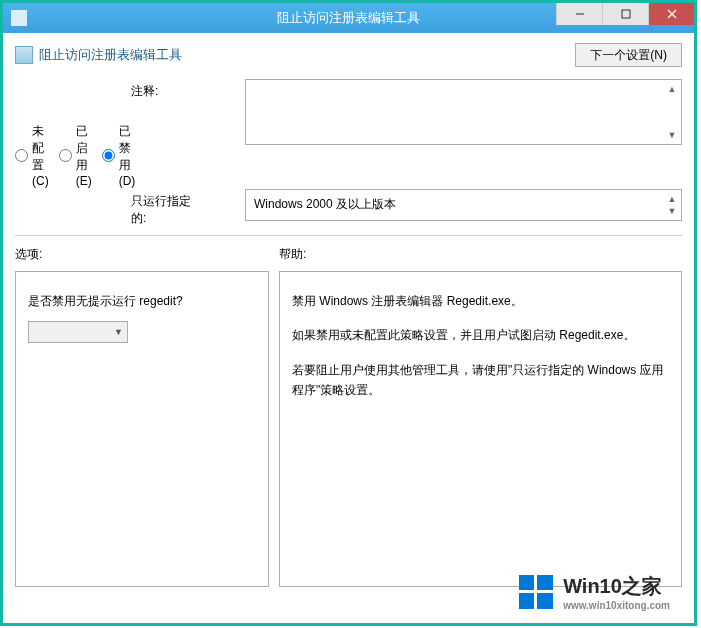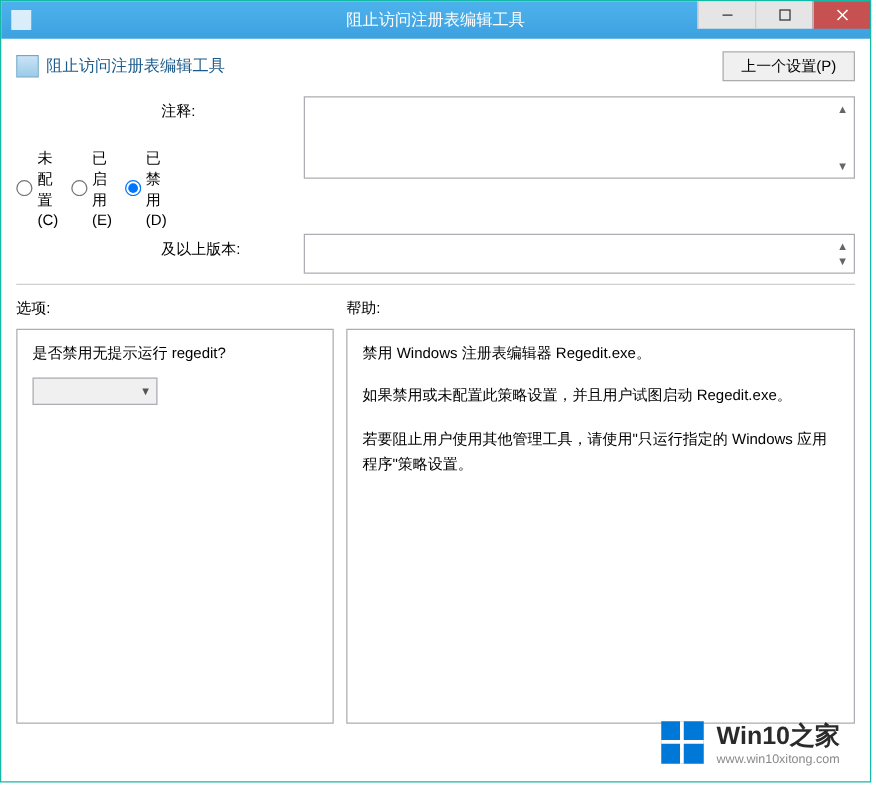--- a/index.html
+++ b/index.html
@@ -8,21 +8,21 @@
       font-size: 12px;
       background: #fff;
       width: 701px;
       height: 628px;
       overflow: hidden;
       position: relative;
     }
     .window {
       width: 697px;
       height: 626px;
-      border: 1px solid #14b8a6;
+      border: 3px solid #14b8a6;
       background: #fff;
       position: relative;
     }
     .titlebar {
       height: 30px;
       background: linear-gradient(#4db2ec, #3da1e0);
       display: flex;
       align-items: center;
       color: #fff;
       font-size: 13px;
@@ -149,21 +149,21 @@
     }
     .labels-row .lbl-left { width: 264px; }
     .panels-row {
       display: flex;
       gap: 10px;
       height: 316px;
     }
     .panel-box {
       border: 1px solid #abadb3;
       background: #fff;
-      padding: 8px 12px;
+      padding: 19px 12px;
       font-size: 12px;
       line-height: 1.7;
       overflow: hidden;
     }
     .panel-left {
       width: 254px;
     }
     .panel-right {
       flex: 1;
     }
@@ -190,21 +190,21 @@
       position: relative;
     }
     .win-logo::before, .win-logo::after {
       content: "";
       position: absolute; background: #fff;
     }
     .win-logo::before { left: 15px; top: 0; width: 3px; height: 100%; }
     .win-logo::after { top: 15px; left: 0; height: 3px; width: 100%; }
     .wm-text { display: flex; flex-direction: column; }
     .wm-main { font-size: 20px; font-weight: 600; font-family: "Segoe UI", sans-serif; }
-    .wm-sub { font-size: 10px; color: #888; }
+    .wm-sub { font-size: 10px; color: #888; font-weight: bold; }
   </style>
 </head>
 <body>
 
 <div class="window">
 
   <div class="titlebar">
     <div class="titlebar-icon"></div>
     <div class="titlebar-title">阻止访问注册表编辑工具</div>
     <div class="win-controls">
@@ -228,21 +228,21 @@
   </div>
 
   <div class="content">
 
     <div class="header-row">
       <div class="header-left">
         <div class="header-icon"></div>
         <span>阻止访问注册表编辑工具</span>
       </div>
       <div class="nav-btns">
-        <button class="btn">上一个设置(P)</button>
+        <button class="btn">下一个设置(N)</button>
       </div>
     </div>
 
     <div class="config-row">
       <div class="radio-col">
         <label class="radio-item">
           <input type="radio" name="state" style="">
           <span>未配置(C)</span>
         </label>
         <label class="radio-item">
@@ -254,22 +254,23 @@
           <span>已禁用(D)</span>
         </label>
       </div>
 
       <div class="right-col">
         <div class="field-label">注释:</div>
         <div class="textarea-box">
           <div class="scroll-arrow up">▲</div>
           <div class="scroll-arrow down">▼</div>
         </div>
-        <div class="field-label">及以上版本:</div>
+        <div class="field-label">只运行指定的:</div>
         <div class="platform-box">
+          <span>Windows 2000 及以上版本</span>
           <div class="scroll-arrow up">▲</div>
           <div class="scroll-arrow down">▼</div>
         </div>
       </div>
     </div>
 
     <div class="divider"></div>
 
     <div class="labels-row">
       <div class="lbl-left">选项:</div>

